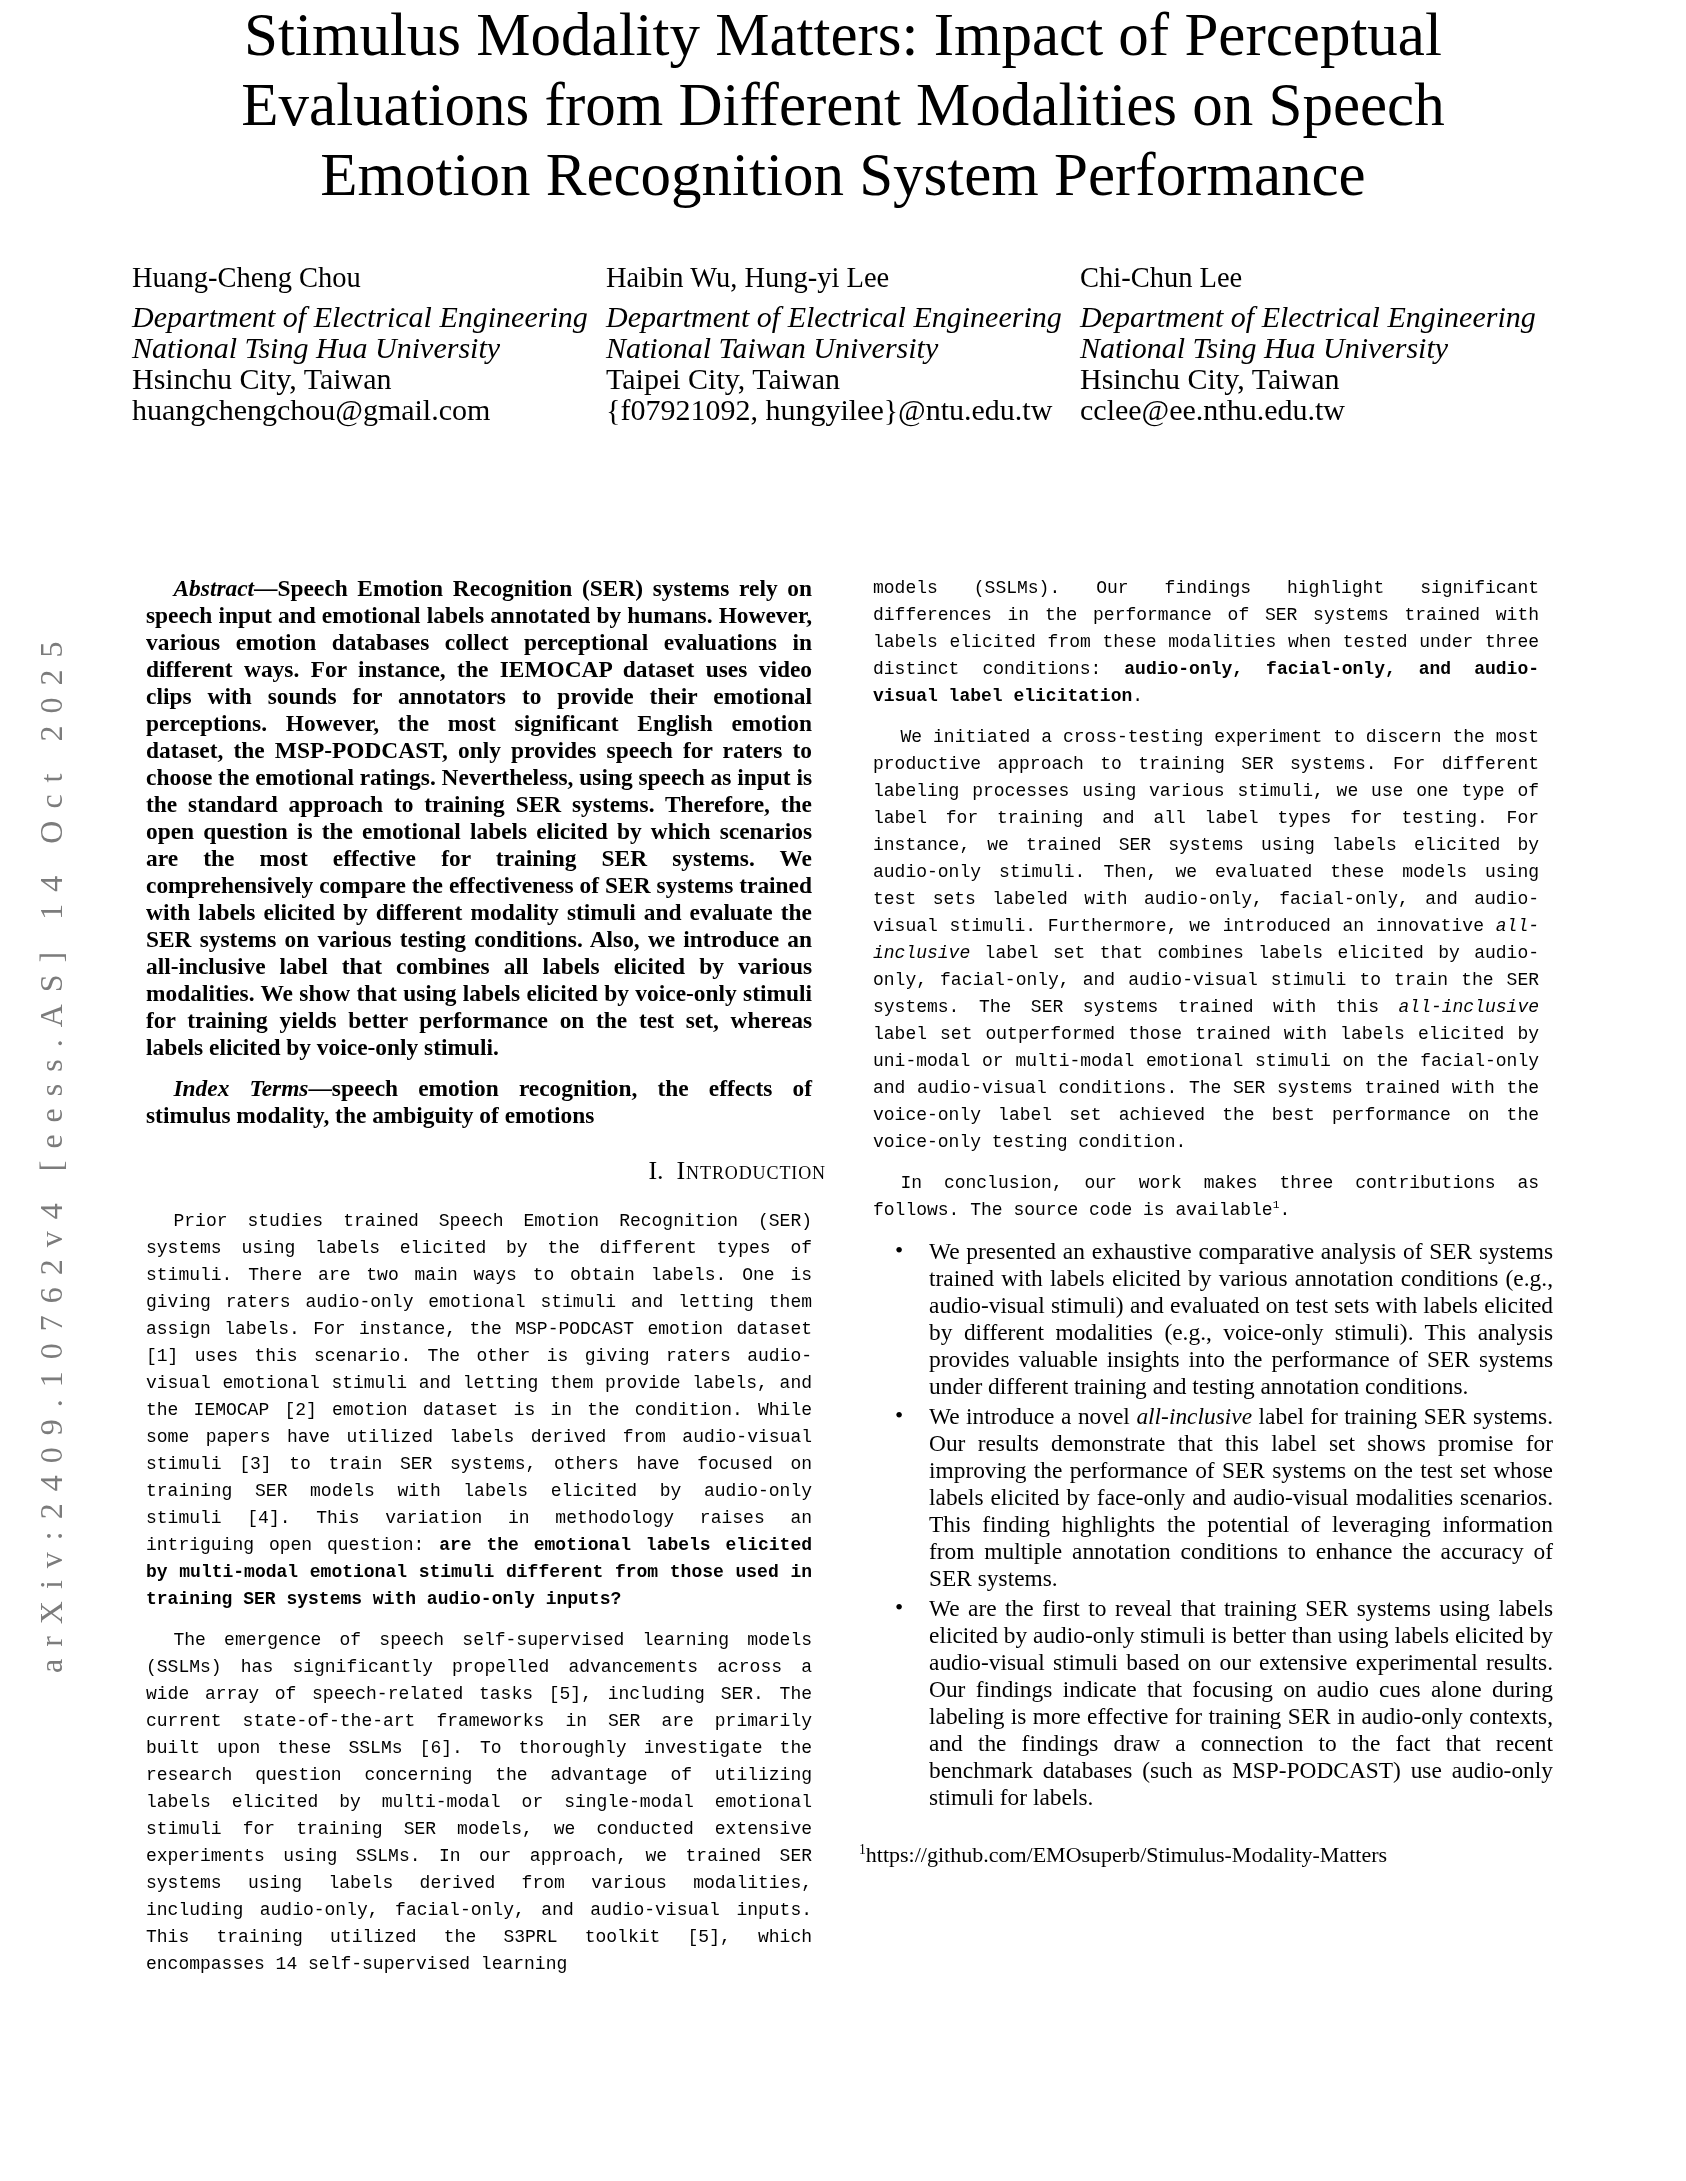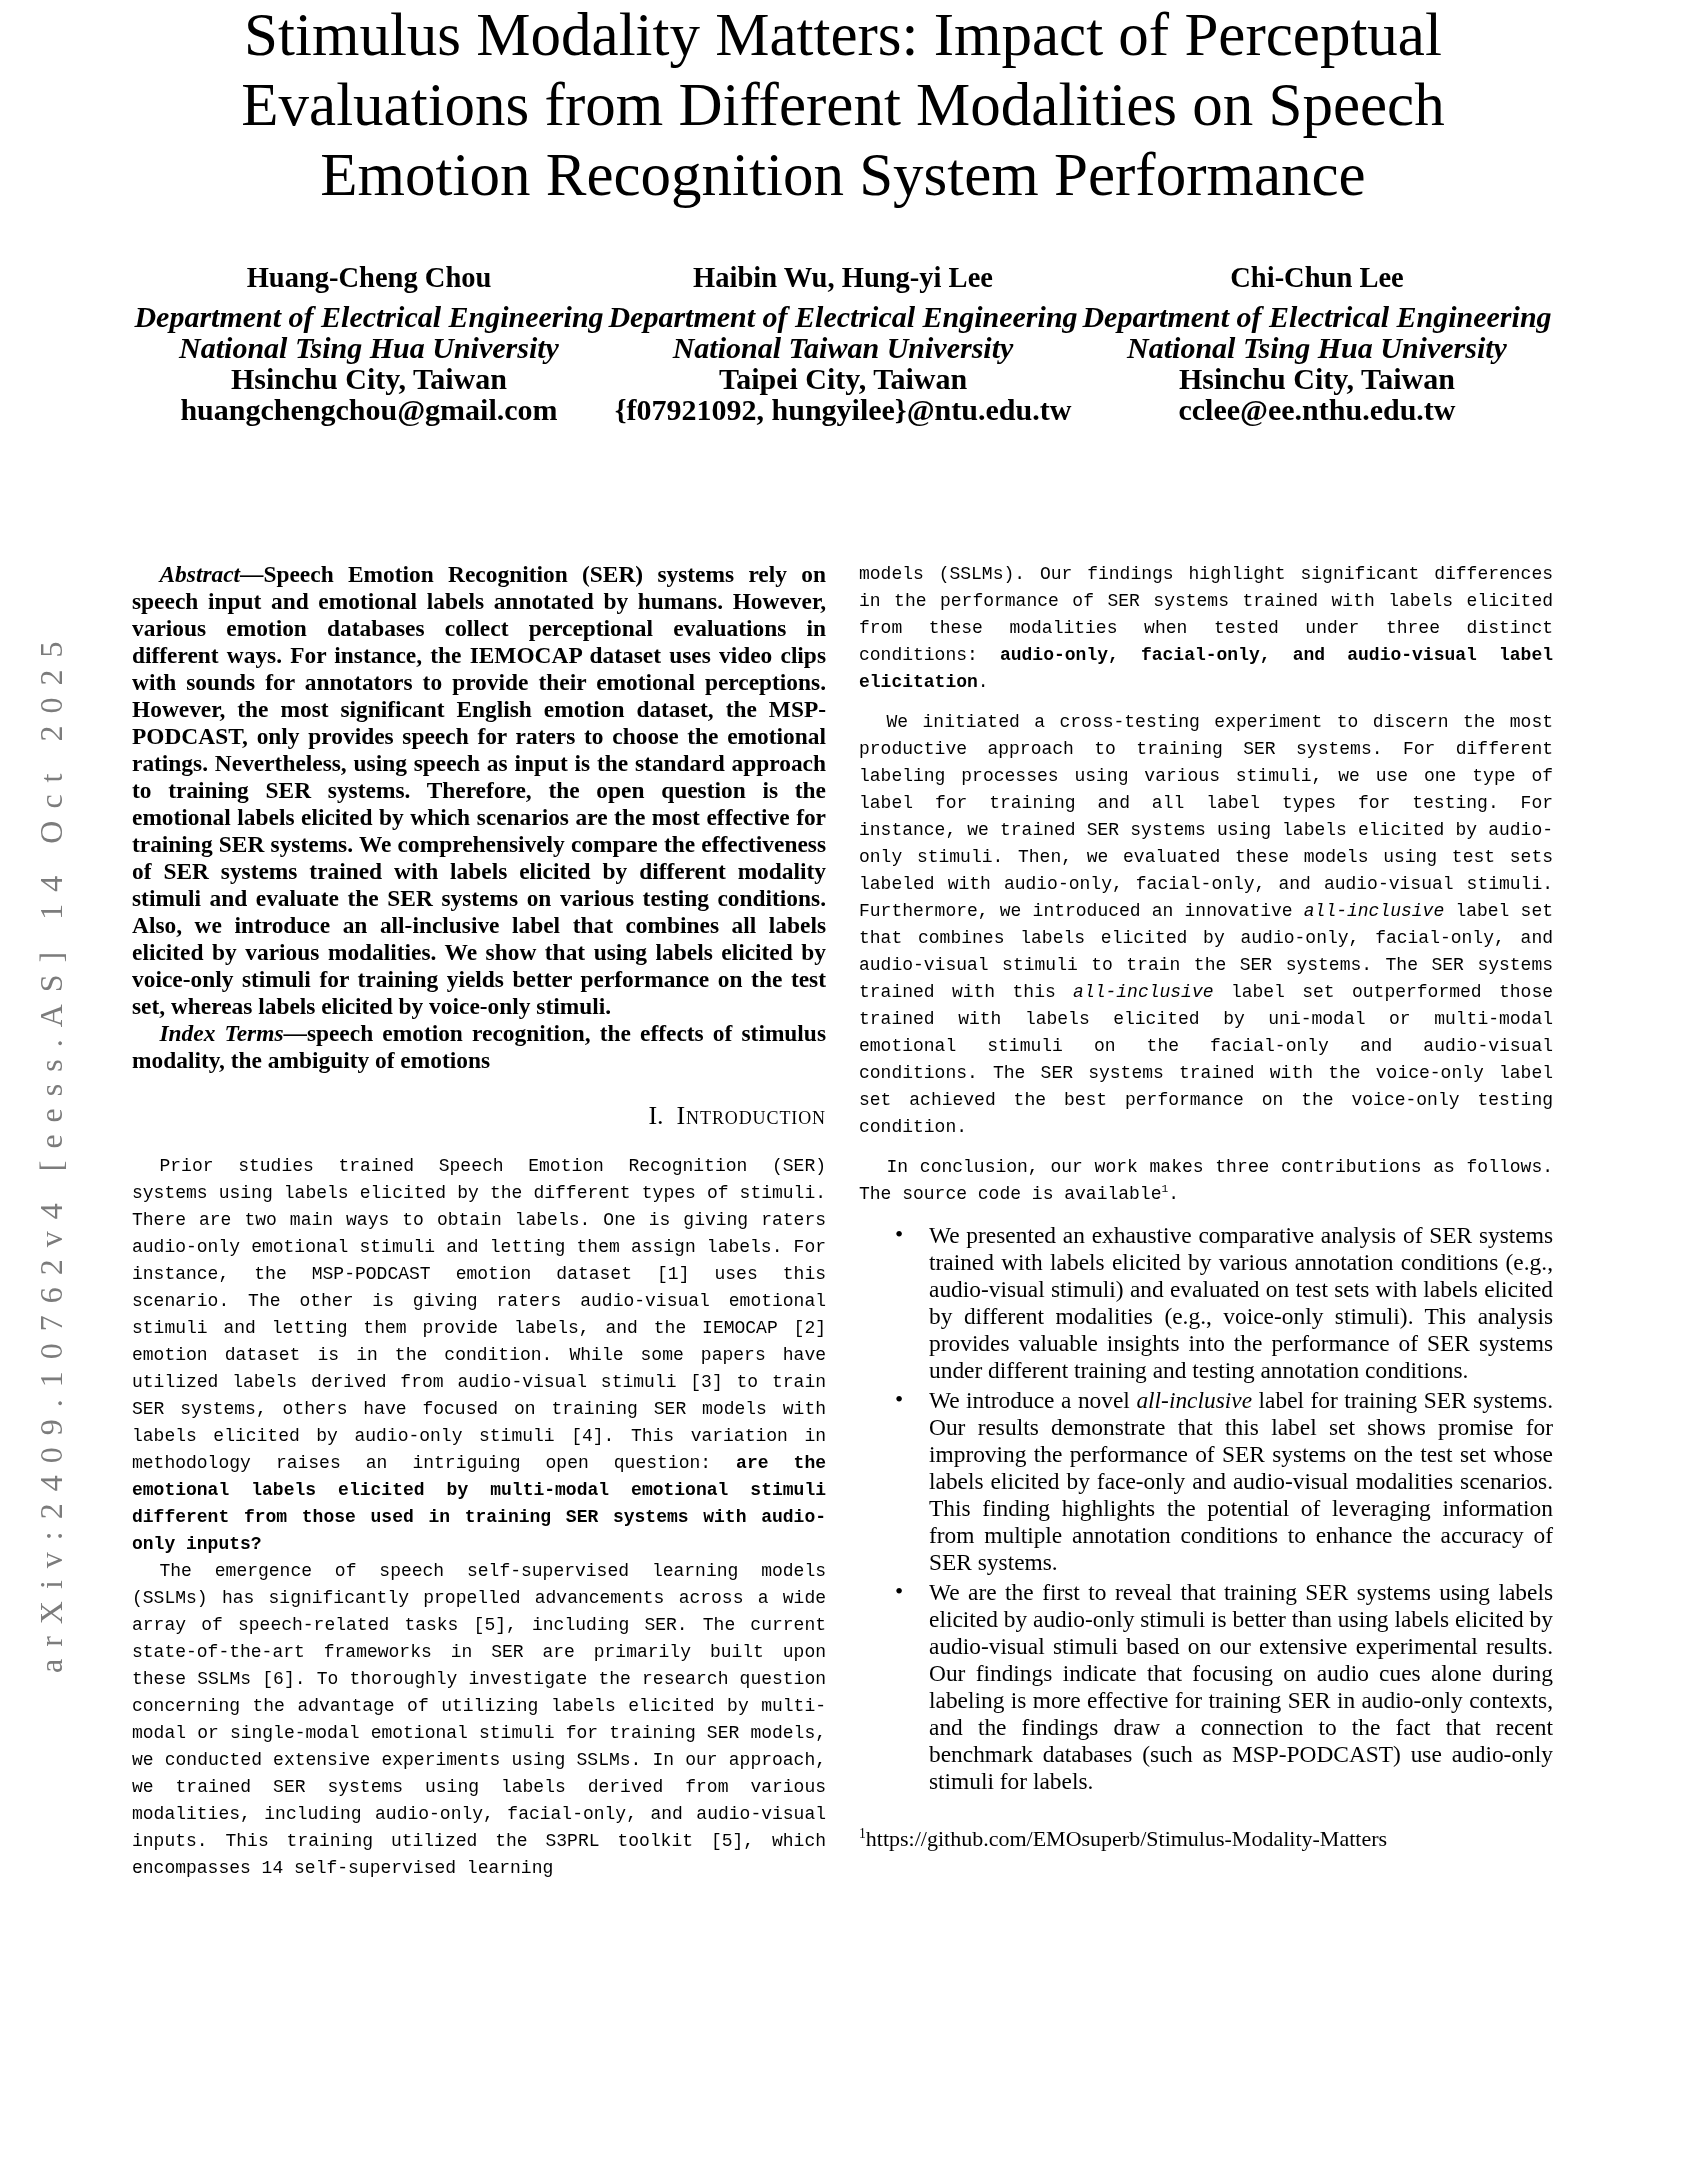--- a/index.html
+++ b/index.html
@@ -33,31 +33,31 @@
     text-align: center;
     font-size: 61px;
     line-height: 70px;
     font-weight: 400;
   }
   .title .tline { display: block; }
   .authors {
     display: flex;
     margin: 50px 132px 0 132px;
   }
-  .author { flex: 1 1 0; text-align: center; font-weight: bold; }
+  .author { flex: 1 1 0; text-align: left; }
   .author .name { font-size: 28.5px; line-height: 35px; margin-bottom: 5.5px; }
   .author .aff { font-size: 30px; line-height: 31px; }
   .aff-italic { font-style: italic; }
   .columns {
     display: flex;
     gap: 33px;
     margin: 136px 132px 0 132px;
   }
   .col { width: 694px; }
-  .col p { margin: 0; text-indent: 27.5px; text-align: justify; hyphens: auto; }
+  .col p { margin: 14px; text-indent: 27.5px; text-align: justify; hyphens: auto; }
   .abstract, .index-terms {
     font-weight: bold;
     font-size: 23.4px;
     line-height: 27px;
   }
   .lead-italic { font-style: italic; }
   .section-heading {
     margin: 27.5px 0 22px 0;
     text-align: right;
     font-size: 26px;

